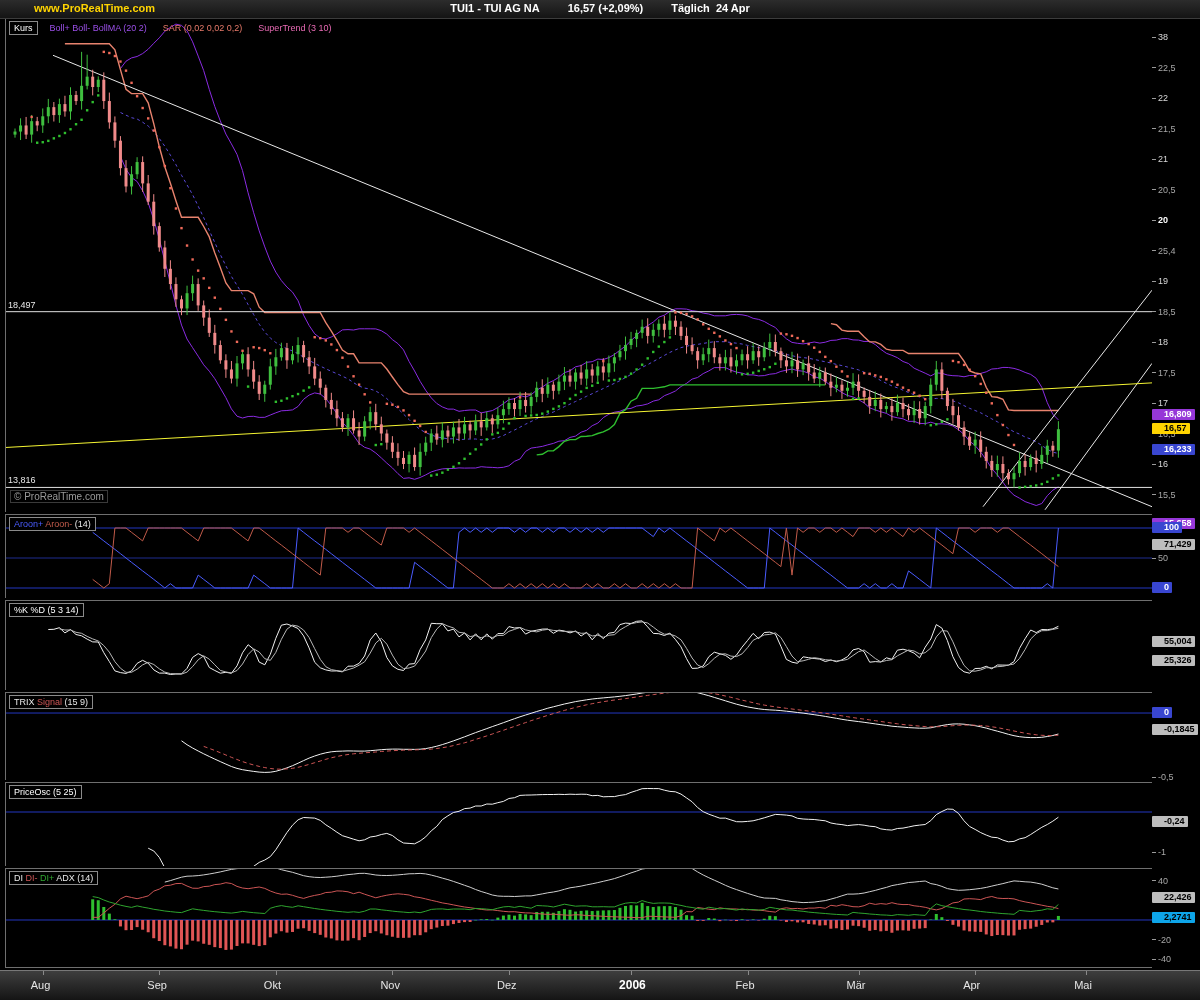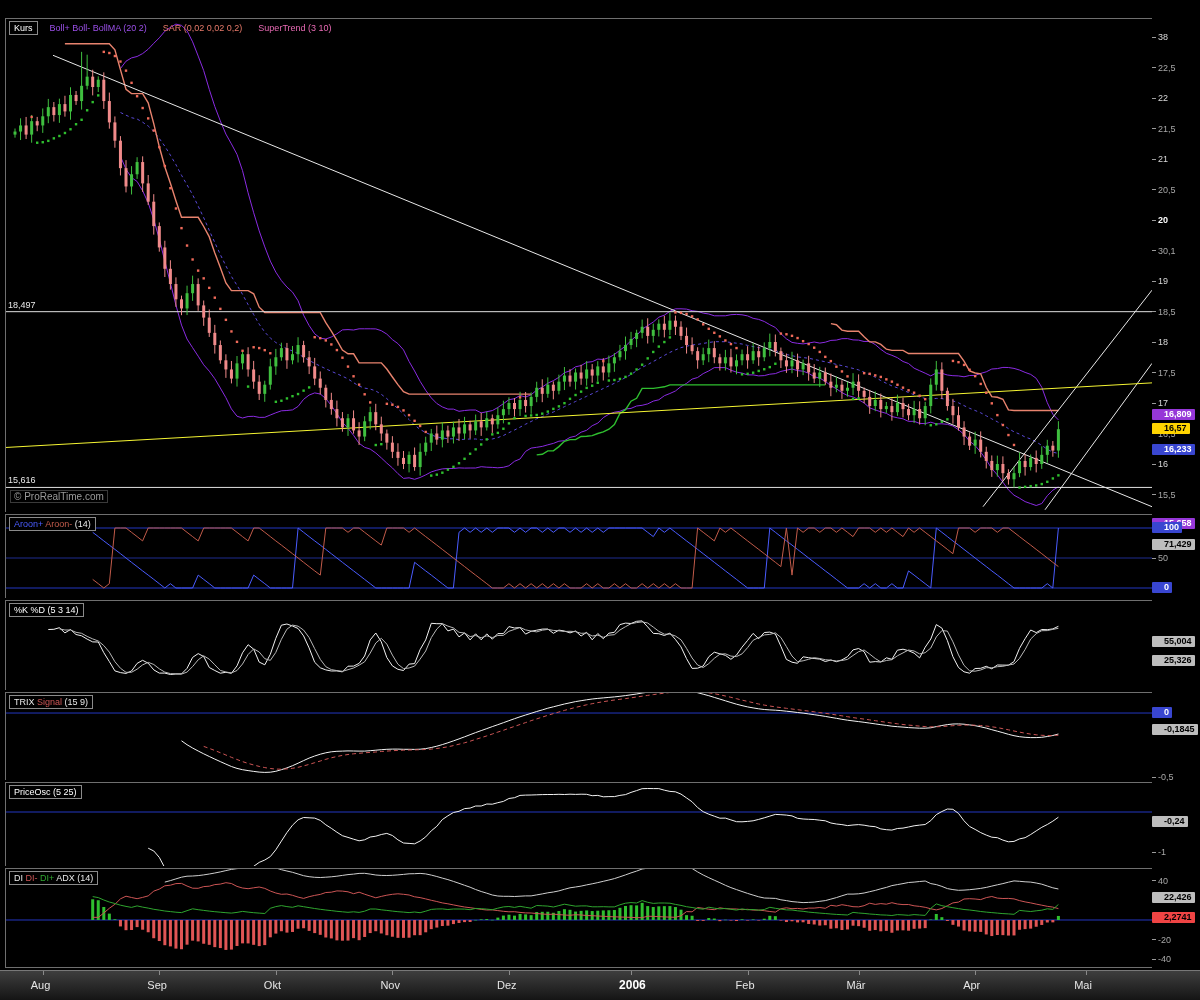--- a/index.html
+++ b/index.html
@@ -32,20 +32,28 @@
   .taxis{position:absolute;left:0;top:970px;width:1200px;height:30px;background:linear-gradient(#3e3e3e,#131313);border-top:1px solid #787878;z-index:3;}
   .month{position:absolute;top:8px;font-size:11px;color:#e6e6e6;}
   .month.y{font-weight:bold;color:#fff;font-size:12px;top:7px;}
   .mtick{position:absolute;top:0;width:1px;height:4px;background:#8a8a8a;}
 </style>
 </head>
 <body>
 
 <div id="app">
 
+  <div class="header">
+    <a class="logo" href="#">www.ProRealTime.com</a>
+    <div class="header-center">
+      <span>TUI1 - TUI AG NA</span>
+      <span><span>16,57</span>&nbsp;<span>(+2,09%)</span></span>
+      <span><span>Täglich</span>&nbsp;&nbsp;<span>24 Apr</span></span>
+    </div>
+  </div>
 
   <div class="panel" id="p-price">
     <div class="pborder"></div>
     <svg class="plot" id="svg-price" width="1147" height="494">
         <path d="M115.5 50.5L121.0 43.2L126.5 39.9L132.1 38.5L137.6 35.6L143.2 31.2L148.8 25.3L154.3 19.8L159.8 13.3L165.4 9.4L170.9 6.1L176.5 7.4L182.0 12.7L187.6 23.8L193.2 38.1L198.7 52.6L204.3 71.5L209.8 88.5L215.3 102.9L220.9 116.1L226.4 125.9L232.0 136.4L237.5 152.6L243.1 174.8L248.7 194.8L254.2 212.9L259.8 228.9L265.3 243.1L270.8 254.1L276.4 262.6L281.9 269.0L287.5 274.1L293.1 282.8L298.6 297.2L304.1 307.5L309.7 315.8L315.3 320.2L320.8 321.0L326.3 319.0L331.9 315.8L337.4 311.9L343.0 311.6L348.6 312.0L354.1 310.8L359.6 310.8L365.2 310.8L370.8 310.9L376.3 312.7L381.8 316.1L387.4 321.6L392.9 325.6L398.5 331.9L404.1 343.5L409.6 353.0L415.1 363.3L420.7 372.3L426.3 379.9L431.8 385.5L437.3 388.9L442.9 391.1L448.4 391.1L454.0 393.3L459.6 392.5L465.1 392.0L470.6 392.0L476.2 394.9L481.8 393.7L487.3 392.6L492.8 389.5L498.4 385.7L503.9 381.7L509.5 380.7L515.0 377.5L520.6 379.0L526.1 376.8L531.7 372.1L537.3 369.1L542.8 365.2L548.4 362.6L553.9 359.3L559.4 354.7L565.0 352.8L570.5 348.8L576.1 347.6L581.6 344.3L587.2 343.7L592.8 341.1L598.3 341.5L603.9 339.6L609.4 336.5L614.9 332.2L620.5 328.1L626.0 322.6L631.6 317.6L637.1 311.3L642.7 307.6L648.3 304.0L653.8 299.2L659.4 297.1L664.9 293.3L670.4 290.8L676.0 290.8L681.5 291.1L687.1 292.7L692.6 293.4L698.2 295.1L703.8 296.0L709.3 297.8L714.9 297.8L720.4 297.8L725.9 296.7L731.5 296.4L737.0 296.8L742.6 297.9L748.1 300.3L753.7 301.4L759.3 303.5L764.8 306.7L770.4 309.5L775.9 315.7L781.4 320.8L787.0 324.4L792.5 325.3L798.1 325.9L803.6 325.1L809.2 324.0L814.8 325.1L820.3 324.2L825.9 322.4L831.4 322.1L836.9 320.7L842.5 320.6L848.0 321.9L853.6 322.1L859.1 323.5L864.7 323.4L870.3 326.6L875.8 331.3L881.4 335.3L886.9 337.3L892.4 339.7L898.0 343.5L903.5 345.5L909.1 350.2L914.6 352.7L920.2 355.2L925.8 357.9L931.3 354.9L936.9 355.3L942.4 357.0L947.9 357.7L953.5 357.9L959.0 358.8L964.6 357.5L970.1 357.4L975.7 355.4L981.3 353.8L986.8 351.0L992.4 350.6L997.9 349.4L1003.4 349.5L1009.0 350.4L1014.5 352.0L1020.1 354.4L1025.7 356.4L1031.2 360.3L1036.8 369.3L1042.3 384.7L1047.8 396.2L1053.4 401.9" fill="none" stroke="#8a2be2" stroke-width="1"></path>
         <path d="M115.5 138.5L121.0 151.3L126.5 159.5L132.1 163.5L137.6 172.7L143.2 184.8L148.8 201.6L154.3 221.2L159.8 243.0L165.4 264.9L170.9 287.0L176.5 307.1L182.0 321.0L187.6 329.7L193.2 338.2L198.7 346.8L204.3 353.2L209.8 360.7L215.3 370.0L220.9 379.7L226.4 390.9L232.0 398.2L237.5 400.0L243.1 398.5L248.7 398.3L254.2 399.4L259.8 399.3L265.3 397.0L270.8 394.8L276.4 392.8L281.9 392.5L287.5 391.9L293.1 388.4L298.6 381.3L304.1 377.1L309.7 374.9L315.3 376.0L320.8 380.6L326.3 387.5L331.9 395.6L337.4 404.4L343.0 410.2L348.6 417.4L354.1 425.3L359.6 429.3L365.2 431.1L370.8 435.0L376.3 439.9L381.8 445.1L387.4 449.9L392.9 455.6L398.5 460.4L404.1 459.8L409.6 461.3L415.1 459.5L420.7 456.9L426.3 453.9L431.8 452.2L437.3 450.9L442.9 450.5L448.4 450.5L454.0 449.9L459.6 450.1L465.1 450.0L470.6 450.0L476.2 448.7L481.8 449.2L487.3 449.4L492.8 449.8L498.4 449.3L503.9 447.8L509.5 443.3L515.0 441.0L520.6 433.4L526.1 430.1L531.7 429.3L537.3 428.4L542.8 426.8L548.4 425.4L553.9 423.2L559.4 422.7L565.0 419.4L570.5 418.1L576.1 414.2L581.6 412.3L587.2 407.7L592.8 405.1L598.3 399.6L603.9 396.2L609.4 394.2L614.9 393.3L620.5 391.0L626.0 390.4L631.6 388.0L637.1 387.3L642.7 385.9L648.3 383.1L653.8 381.8L659.4 377.7L664.9 375.5L670.4 373.0L676.0 368.5L681.5 365.4L687.1 361.1L692.6 359.5L698.2 355.6L703.8 352.9L709.3 349.6L714.9 349.6L720.4 349.6L725.9 352.2L731.5 354.1L737.0 355.1L742.6 356.9L748.1 356.9L753.7 357.9L759.3 357.6L764.8 356.2L770.4 355.6L775.9 353.4L781.4 352.2L787.0 351.0L792.5 352.6L798.1 353.2L803.6 355.2L809.2 358.8L814.8 360.1L820.3 363.4L825.9 367.7L831.4 370.8L836.9 374.6L842.5 377.5L848.0 378.9L853.6 381.7L859.1 384.9L864.7 389.9L870.3 391.9L875.8 393.8L881.4 395.4L886.9 398.5L892.4 399.8L898.0 400.8L903.5 403.4L909.1 403.3L914.6 405.4L920.2 405.6L925.8 404.2L931.3 405.9L936.9 405.8L942.4 406.3L947.9 408.0L953.5 411.7L959.0 416.4L964.6 423.2L970.1 427.5L975.7 434.1L981.3 441.9L986.8 450.7L992.4 456.9L997.9 464.2L1003.4 471.8L1009.0 477.2L1014.5 480.2L1020.1 483.6L1025.7 485.6L1031.2 487.5L1036.8 485.5L1042.3 477.7L1047.8 472.2L1053.4 468.8" fill="none" stroke="#8a2be2" stroke-width="1"></path>
         <path d="M115.5 94.5L121.0 97.2L126.5 99.7L132.1 101.0L137.6 104.2L143.2 108.0L148.8 113.5L154.3 120.5L159.8 128.2L165.4 137.2L170.9 146.6L176.5 157.2L182.0 166.8L187.6 176.7L193.2 188.2L198.7 199.7L204.3 212.4L209.8 224.6L215.3 236.5L220.9 247.9L226.4 258.4L232.0 267.3L237.5 276.3L243.1 286.6L248.7 296.6L254.2 306.2L259.8 314.1L265.3 320.0L270.8 324.5L276.4 327.7L281.9 330.7L287.5 333.0L293.1 335.6L298.6 339.3L304.1 342.3L309.7 345.4L315.3 348.1L320.8 350.8L326.3 353.3L331.9 355.7L337.4 358.2L343.0 360.9L348.6 364.7L354.1 368.1L359.6 370.1L365.2 371.0L370.8 373.0L376.3 376.3L381.8 380.6L387.4 385.8L392.9 390.6L398.5 396.1L404.1 401.6L409.6 407.1L415.1 411.4L420.7 414.6L426.3 416.9L431.8 418.9L437.3 419.9L442.9 420.8L448.4 420.8L454.0 421.6L459.6 421.3L465.1 421.0L470.6 421.0L476.2 421.8L481.8 421.4L487.3 421.0L492.8 419.6L498.4 417.5L503.9 414.7L509.5 412.0L515.0 409.2L520.6 406.2L526.1 403.5L531.7 400.7L537.3 398.7L542.8 396.0L548.4 394.0L553.9 391.3L559.4 388.7L565.0 386.1L570.5 383.5L576.1 380.9L581.6 378.3L587.2 375.7L592.8 373.1L598.3 370.5L603.9 367.9L609.4 365.3L614.9 362.7L620.5 359.5L626.0 356.5L631.6 352.8L637.1 349.3L642.7 346.7L648.3 343.5L653.8 340.5L659.4 337.4L664.9 334.4L670.4 331.9L676.0 329.6L681.5 328.3L687.1 326.9L692.6 326.4L698.2 325.4L703.8 324.5L709.3 323.7L714.9 323.7L720.4 323.7L725.9 324.5L731.5 325.2L737.0 326.0L742.6 327.4L748.1 328.6L753.7 329.6L759.3 330.6L764.8 331.5L770.4 332.5L775.9 334.5L781.4 336.5L787.0 337.7L792.5 338.9L798.1 339.6L803.6 340.2L809.2 341.4L814.8 342.6L820.3 343.8L825.9 345.0L831.4 346.4L836.9 347.6L842.5 349.0L848.0 350.4L853.6 351.9L859.1 354.2L864.7 356.6L870.3 359.2L875.8 362.6L881.4 365.3L886.9 367.9L892.4 369.8L898.0 372.2L903.5 374.5L909.1 376.8L914.6 379.1L920.2 380.4L925.8 381.0L931.3 380.4L936.9 380.6L942.4 381.6L947.9 382.9L953.5 384.8L959.0 387.6L964.6 390.3L970.1 392.5L975.7 394.8L981.3 397.8L986.8 400.9L992.4 403.8L997.9 406.8L1003.4 410.6L1009.0 413.8L1014.5 416.1L1020.1 419.0L1025.7 421.0L1031.2 423.9L1036.8 427.4L1042.3 431.2L1047.8 434.2L1053.4 435.4" fill="none" stroke="#5a49d8" stroke-width="1" stroke-dasharray="3,3"></path>
         <path d="M59.9 25.7L65.5 25.7L71.0 25.7L76.6 25.7L82.1 25.7L87.7 25.7L93.3 25.7L98.8 25.7L104.3 25.7L109.9 31.8L115.5 51.9L121.0 71.3L126.5 75.6L132.1 75.6L137.6 75.6L143.2 84.9L148.8 105.9L154.3 128.8L159.8 148.8L165.4 165.2L170.9 182.7L176.5 199.3L182.0 199.3L187.6 199.3L193.2 199.3L198.7 208.5L204.3 218.9L209.8 234.9L215.3 249.5L220.9 264.9L226.4 272.6L232.0 272.6L237.5 272.6L243.1 272.6L248.7 275.8L254.2 289.2L259.8 294.6L265.3 294.6L270.8 294.6L276.4 294.6L281.9 294.6L287.5 294.6L293.1 294.6L298.6 294.6L304.1 294.6L309.7 294.6L315.3 294.6L320.8 304.7L326.3 313.1L331.9 322.4L337.4 332.1L343.0 335.8L348.6 335.8L354.1 344.9L359.6 344.9L365.2 344.9L370.8 344.9L376.3 344.9L381.8 351.0L387.4 359.0L392.9 366.6L398.5 373.7L404.1 376.1L409.6 376.1L415.1 376.1L420.7 376.1L426.3 376.1L431.8 376.1L437.3 376.1L442.9 376.1L448.4 376.1L454.0 376.1L459.6 376.1L465.1 376.1L470.6 376.1L476.2 376.1L481.8 376.1L487.3 376.1L492.8 376.1L498.4 376.1L503.9 376.1L509.5 376.1L515.0 376.1L520.6 376.1L526.1 376.1" fill="none" stroke="#e8836e" stroke-width="1.4"></path>
         <path d="M531.7 436.9L537.3 436.3L542.8 432.9L548.4 432.9L553.9 428.6L559.4 423.3L565.0 421.6L570.5 421.6L576.1 418.5L581.6 418.3L587.2 417.6L592.8 415.5L598.3 413.9L603.9 411.2L609.4 406.6L614.9 395.4L620.5 391.7L626.0 383.2L631.6 380.3L637.1 370.4L642.7 370.4L648.3 370.4L653.8 369.6L659.4 368.8L664.9 366.9L670.4 366.9L676.0 366.9L681.5 366.9L687.1 366.9L692.6 366.9L698.2 366.9L703.8 366.9L709.3 366.9L714.9 366.9L720.4 366.9L725.9 366.9L731.5 366.9L737.0 366.9L742.6 366.9L748.1 366.9L753.7 366.9L759.3 366.9L764.8 366.9L770.4 366.9L775.9 366.9L781.4 366.9L787.0 366.9L792.5 366.9L798.1 366.9L803.6 366.9L809.2 366.9L814.8 366.9L820.3 366.9" fill="none" stroke="#2fbf2f" stroke-width="1.4"></path>
         <path d="M825.9 305.6L831.4 306.7L836.9 312.1L842.5 313.2L848.0 313.2L853.6 313.2L859.1 318.7L864.7 323.9L870.3 323.9L875.8 326.4L881.4 331.2L886.9 332.4L892.4 332.4L898.0 332.4L903.5 335.5L909.1 335.5L914.6 335.5L920.2 335.5L925.8 335.5L931.3 335.5L936.9 335.5L942.4 335.5L947.9 335.5L953.5 335.5L959.0 343.1L964.6 352.9L970.1 355.0L975.7 355.8L981.3 369.5L986.8 378.6L992.4 379.3L997.9 381.3L1003.4 391.9L1009.0 392.5L1014.5 392.5L1020.1 392.5L1025.7 392.5L1031.2 392.5L1036.8 392.5L1042.3 392.5L1047.8 392.5L1053.4 392.5" fill="none" stroke="#e8836e" stroke-width="1.4"></path>
@@ -625,37 +633,37 @@
       <span id="price-legend"><span style="color: rgb(155, 79, 232);">Boll+ Boll- BollMA (20 2)</span><span style="color: rgb(232, 122, 106);">SAR (0,02 0,02 0,2)</span><span style="color: rgb(232, 106, 180);">SuperTrend (3 10)</span></span>
     </div>
     <div class="axis" id="ax-price">
         <div class="tick int" style="top: 14px;">38</div>
         <div class="tick" style="top: 44.5px;">22,5</div>
         <div class="tick int" style="top: 75px;">22</div>
         <div class="tick" style="top: 105.5px;">21,5</div>
         <div class="tick int" style="top: 136px;">21</div>
         <div class="tick" style="top: 166.5px;">20,5</div>
         <div class="tick int hot" style="top: 197px;">20</div>
-        <div class="tick" style="top: 227.5px;">30,1</div>
+        <div class="tick" style="top: 227.5px;">25,4</div>
         <div class="tick int" style="top: 258px;">19</div>
         <div class="tick" style="top: 288.5px;">18,5</div>
         <div class="tick int" style="top: 319px;">18</div>
         <div class="tick" style="top: 349.5px;">17,5</div>
         <div class="tick int" style="top: 380px;">17</div>
         <div class="tick" style="top: 410.5px;">16,5</div>
         <div class="tick int" style="top: 441px;">16</div>
         <div class="tick" style="top: 471.5px;">15,5</div>
         <div class="tag" style="background: rgb(150, 55, 216); color: rgb(255, 255, 255); top: 390.651px;">16,809</div>
         <div class="tag" style="background: rgb(255, 212, 0); color: rgb(0, 0, 0); top: 405.23px;">16,57</div>
         <div class="tag" style="background: rgb(57, 70, 208); color: rgb(255, 255, 255); top: 425.787px;">16,233</div>
         <div class="tag" style="background: rgb(150, 55, 216); color: rgb(255, 255, 255); top: 460.862px; margin-top: 39px;">15,658</div>
       </div>
     <div class="wm">© ProRealTime.com</div>
   <div class="lvl" style="top: 281.683px;">18,497</div>
-      <div class="lvl" style="top: 457.424px;">15,616</div>
+      <div class="lvl" style="top: 457.424px;">13,816</div>
     </div>
 
   <div class="panel" id="p-aroon">
     <div class="pborder"></div>
     <svg class="plot" id="svg-aroon" width="1147" height="84">
         <line x1="0" y1="14" x2="1147" y2="14" stroke="#2336c0" stroke-width="1"></line>
         <line x1="0" y1="44" x2="1147" y2="44" stroke="#1f2d8f" stroke-width="1"></line>
         <line x1="0" y1="74" x2="1147" y2="74" stroke="#2336c0" stroke-width="1"></line>
         <path d="M87.7 18.3L93.3 22.6L98.8 26.9L104.3 31.1L109.9 35.4L115.5 39.7L121.0 44.0L126.5 48.3L132.1 52.6L137.6 56.9L143.2 61.1L148.8 65.4L154.3 69.7L159.8 74.0L165.4 69.7L170.9 74.0L176.5 74.0L182.0 74.0L187.6 74.0L193.2 61.1L198.7 65.4L204.3 69.7L209.8 74.0L215.3 74.0L220.9 74.0L226.4 74.0L232.0 74.0L237.5 74.0L243.1 74.0L248.7 61.1L254.2 65.4L259.8 69.7L265.3 74.0L270.8 74.0L276.4 74.0L281.9 74.0L287.5 74.0L293.1 14.0L298.6 18.3L304.1 22.6L309.7 26.9L315.3 31.1L320.8 35.4L326.3 39.7L331.9 44.0L337.4 48.3L343.0 52.6L348.6 56.9L354.1 61.1L359.6 65.4L365.2 69.7L370.8 74.0L376.3 74.0L381.8 74.0L387.4 74.0L392.9 74.0L398.5 74.0L404.1 74.0L409.6 48.3L415.1 52.6L420.7 56.9L426.3 61.1L431.8 65.4L437.3 69.7L442.9 74.0L448.4 74.0L454.0 18.3L459.6 14.0L465.1 18.3L470.6 14.0L476.2 18.3L481.8 14.0L487.3 18.3L492.8 14.0L498.4 14.0L503.9 14.0L509.5 18.3L515.0 14.0L520.6 18.3L526.1 14.0L531.7 14.0L537.3 18.3L542.8 14.0L548.4 18.3L553.9 14.0L559.4 14.0L565.0 18.3L570.5 14.0L576.1 18.3L581.6 14.0L587.2 18.3L592.8 14.0L598.3 18.3L603.9 14.0L609.4 14.0L614.9 14.0L620.5 14.0L626.0 14.0L631.6 14.0L637.1 14.0L642.7 18.3L648.3 22.6L653.8 14.0L659.4 18.3L664.9 14.0L670.4 18.3L676.0 22.6L681.5 26.9L687.1 31.1L692.6 35.4L698.2 39.7L703.8 44.0L709.3 48.3L714.9 52.6L720.4 56.9L725.9 61.1L731.5 65.4L737.0 69.7L742.6 74.0L748.1 74.0L753.7 74.0L759.3 74.0L764.8 14.0L770.4 18.3L775.9 22.6L781.4 26.9L787.0 31.1L792.5 35.4L798.1 39.7L803.6 44.0L809.2 48.3L814.8 52.6L820.3 56.9L825.9 61.1L831.4 65.4L836.9 69.7L842.5 74.0L848.0 74.0L853.6 74.0L859.1 69.7L864.7 74.0L870.3 69.7L875.8 74.0L881.4 74.0L886.9 69.7L892.4 74.0L898.0 74.0L903.5 56.9L909.1 61.1L914.6 65.4L920.2 69.7L925.8 74.0L931.3 14.0L936.9 18.3L942.4 22.6L947.9 26.9L953.5 31.1L959.0 35.4L964.6 39.7L970.1 44.0L975.7 48.3L981.3 52.6L986.8 56.9L992.4 61.1L997.9 65.4L1003.4 69.7L1009.0 74.0L1014.5 74.0L1020.1 74.0L1025.7 74.0L1031.2 74.0L1036.8 74.0L1042.3 69.7L1047.8 74.0L1053.4 14.0" fill="none" stroke="#4a5cff" stroke-width="1"></path>
         <path d="M87.7 65.4L93.3 69.7L98.8 74.0L104.3 69.7L109.9 14.0L115.5 14.0L121.0 14.0L126.5 18.3L132.1 22.6L137.6 26.9L143.2 14.0L148.8 14.0L154.3 14.0L159.8 14.0L165.4 14.0L170.9 14.0L176.5 14.0L182.0 18.3L187.6 22.6L193.2 26.9L198.7 14.0L204.3 14.0L209.8 14.0L215.3 14.0L220.9 14.0L226.4 14.0L232.0 18.3L237.5 22.6L243.1 26.9L248.7 14.0L254.2 14.0L259.8 18.3L265.3 22.6L270.8 26.9L276.4 31.1L281.9 35.4L287.5 39.7L293.1 44.0L298.6 48.3L304.1 52.6L309.7 56.9L315.3 61.1L320.8 14.0L326.3 14.0L331.9 14.0L337.4 14.0L343.0 18.3L348.6 14.0L354.1 14.0L359.6 18.3L365.2 22.6L370.8 26.9L376.3 31.1L381.8 14.0L387.4 14.0L392.9 14.0L398.5 14.0L404.1 18.3L409.6 14.0L415.1 18.3L420.7 22.6L426.3 26.9L431.8 31.1L437.3 35.4L442.9 39.7L448.4 44.0L454.0 48.3L459.6 52.6L465.1 56.9L470.6 61.1L476.2 65.4L481.8 69.7L487.3 74.0L492.8 74.0L498.4 74.0L503.9 69.7L509.5 74.0L515.0 69.7L520.6 74.0L526.1 69.7L531.7 74.0L537.3 69.7L542.8 74.0L548.4 69.7L553.9 74.0L559.4 69.7L565.0 74.0L570.5 74.0L576.1 74.0L581.6 69.7L587.2 74.0L592.8 69.7L598.3 74.0L603.9 74.0L609.4 69.7L614.9 74.0L620.5 69.7L626.0 74.0L631.6 74.0L637.1 69.7L642.7 74.0L648.3 69.7L653.8 74.0L659.4 69.7L664.9 74.0L670.4 69.7L676.0 74.0L681.5 74.0L687.1 74.0L692.6 14.0L698.2 18.3L703.8 22.6L709.3 26.9L714.9 14.0L720.4 18.3L725.9 14.0L731.5 18.3L737.0 22.6L742.6 26.9L748.1 31.1L753.7 35.4L759.3 39.7L764.8 44.0L770.4 48.3L775.9 52.6L781.4 14.0L787.0 61.1L792.5 14.0L798.1 18.3L803.6 14.0L809.2 14.0L814.8 18.3L820.3 14.0L825.9 14.0L831.4 18.3L836.9 14.0L842.5 18.3L848.0 22.6L853.6 14.0L859.1 14.0L864.7 14.0L870.3 18.3L875.8 14.0L881.4 18.3L886.9 14.0L892.4 18.3L898.0 22.6L903.5 14.0L909.1 18.3L914.6 14.0L920.2 18.3L925.8 22.6L931.3 26.9L936.9 31.1L942.4 35.4L947.9 39.7L953.5 14.0L959.0 14.0L964.6 14.0L970.1 18.3L975.7 14.0L981.3 14.0L986.8 14.0L992.4 18.3L997.9 14.0L1003.4 14.0L1009.0 18.3L1014.5 22.6L1020.1 26.9L1025.7 31.1L1031.2 35.4L1036.8 39.7L1042.3 44.0L1047.8 48.3L1053.4 52.6" fill="none" stroke="#c25b4a" stroke-width="1"></path>
@@ -902,21 +910,21 @@
         <path d="M159.8 14.1L165.4 12.6L170.9 10.9L176.5 9.2L182.0 8.2L187.6 8.0L193.2 7.6L198.7 6.9L204.3 6.0L209.8 5.0L215.3 3.9L220.9 2.6L226.4 1.4L232.0 0.6L237.5 0.2L243.1 -0.3L248.7 -0.9L254.2 -1.7L259.8 -2.5L265.3 -1.6L270.8 -0.1L276.4 1.7L281.9 3.0L287.5 4.3L293.1 6.0L298.6 7.7L304.1 8.7L309.7 9.3L315.3 9.5L320.8 9.2L326.3 8.8L331.9 8.2L337.4 7.4L343.0 6.6L348.6 6.1L354.1 5.4L359.6 5.3L365.2 6.1L370.8 7.0L376.3 7.4L381.8 7.5L387.4 7.3L392.9 6.9L398.5 6.4L404.1 5.8L409.6 5.7L415.1 5.4L420.7 5.9L426.3 7.1L431.8 8.5L437.3 10.1L442.9 11.6L448.4 13.4L454.0 15.3L459.6 17.3L465.1 19.2L470.6 21.5L476.2 23.5L481.8 25.2L487.3 27.0L492.8 28.0L498.4 28.3L503.9 28.3L509.5 28.5L515.0 28.2L520.6 27.9L526.1 27.9L531.7 26.9L537.3 25.9L542.8 24.8L548.4 24.0L553.9 22.9L559.4 21.3L565.0 19.8L570.5 19.0L576.1 18.1L581.6 16.9L587.2 15.8L592.8 14.6L598.3 13.3L603.9 12.0L609.4 10.6L614.9 8.8L620.5 6.9L626.0 4.9L631.6 3.1L637.1 1.0L642.7 0.2L648.3 -0.6L653.8 -1.6L659.4 -2.6L664.9 -3.6L670.4 -4.6L676.0 -4.4L681.5 -1.9L687.1 0.5L692.6 3.9L698.2 7.0L703.8 9.7L709.3 12.2L714.9 14.7L720.4 17.3L725.9 19.6L731.5 21.6L737.0 23.5L742.6 25.4L748.1 27.1L753.7 28.8L759.3 30.0L764.8 30.2L770.4 30.4L775.9 31.8L781.4 32.6L787.0 33.6L792.5 34.1L798.1 34.6L803.6 34.4L809.2 34.1L814.8 33.3L820.3 32.6L825.9 31.1L831.4 29.6L836.9 27.8L842.5 26.1L848.0 26.1L853.6 25.8L859.1 25.0L864.7 23.7L870.3 22.4L875.8 20.8L881.4 19.4L886.9 17.6L892.4 16.6L898.0 15.6L903.5 14.5L909.1 14.1L914.6 13.5L920.2 13.0L925.8 15.6L931.3 16.6L936.9 18.4L942.4 20.6L947.9 21.6L953.5 22.3L959.0 22.1L964.6 21.7L970.1 21.1L975.7 20.4L981.3 19.4L986.8 18.1L992.4 16.8L997.9 15.6L1003.4 14.2L1009.0 12.9L1014.5 13.3L1020.1 13.8L1025.7 14.1L1031.2 15.0L1036.8 16.2L1042.3 18.0L1047.8 19.8L1053.4 21.0" fill="none" stroke="#cfcfcf" stroke-width="1"></path>
       </svg>
     <div class="plabel-row">
       <span class="pbox" id="lbl-dmi"><span style="color: rgb(232, 232, 232);">DI </span><span style="color: rgb(204, 85, 85);">DI- </span><span style="color: rgb(47, 165, 47);">DI+ </span><span style="color: rgb(232, 232, 232);">ADX (14)</span></span>
     </div>
     <div class="axis" id="ax-dmi">
         <div class="tick" style="top: 7.8509px;">40</div>
         <div class="tick" style="top: 66.5729px;">-20</div>
         <div class="tick" style="top: 86.1469px;">-40</div>
         <div class="tag" style="background: rgb(189, 189, 189); color: rgb(0, 0, 0); top: 24.0506px;">22,426</div>
-        <div class="tag" style="background: #ef4444; color: rgb(0, 0, 0); top: 43.7732px;">2,2741</div>
+        <div class="tag" style="background: #0ea5e9; color: rgb(0, 0, 0); top: 43.7732px;">2,2741</div>
       </div>
   </div>
 
   <div class="taxis" id="taxis">
       <div class="mtick" style="left: 42.75px;"></div>
       <div class="month" style="left: 30.75px;">Aug</div>
       <div class="mtick" style="left: 159.3px;"></div>
       <div class="month" style="left: 147.3px;">Sep</div>
       <div class="mtick" style="left: 275.85px;"></div>
       <div class="month" style="left: 263.85px;">Okt</div>

